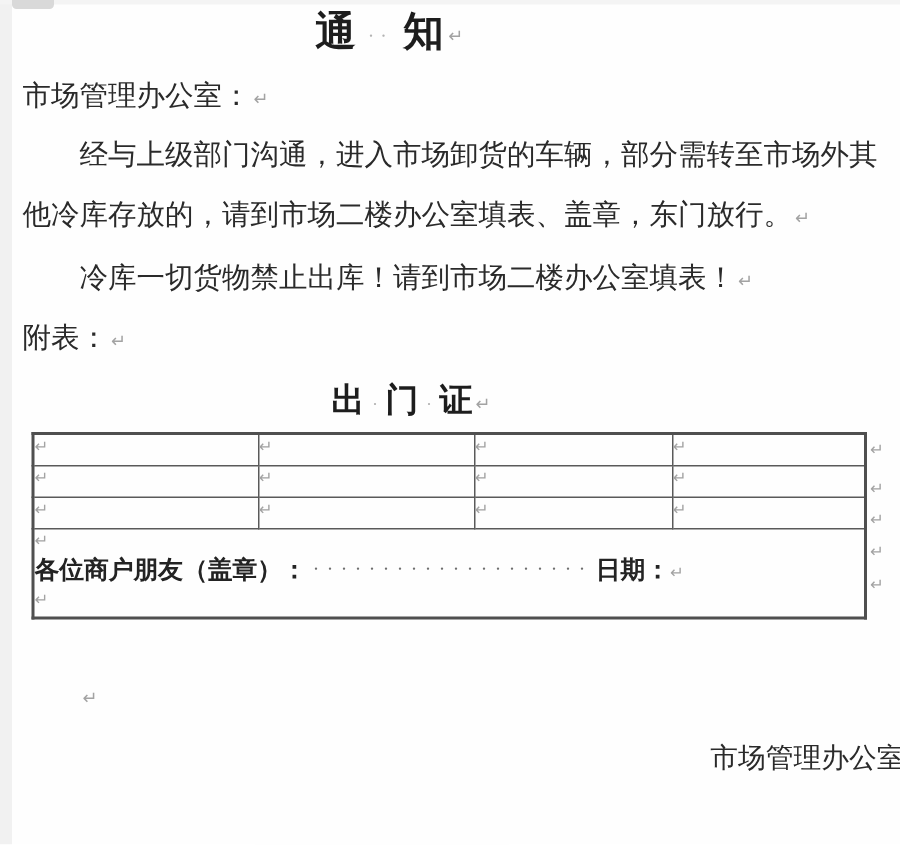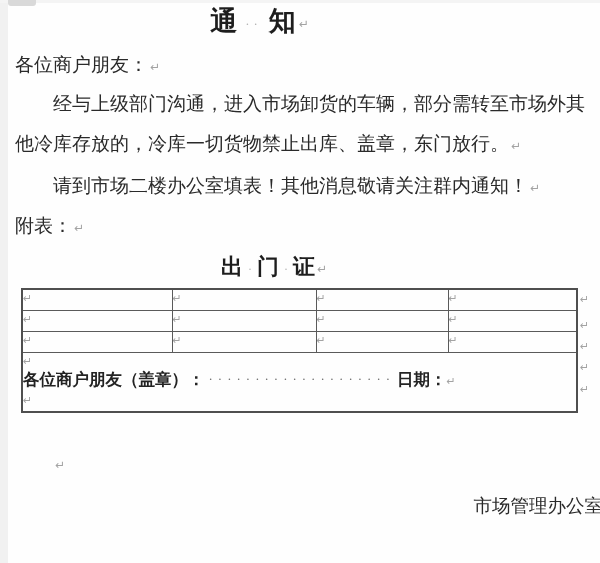--- a/index.html
+++ b/index.html
@@ -60,31 +60,31 @@
 <div class="page">
   <div class="edge-left"></div>
   <div class="edge-top"></div>
   <div class="corner-tab"></div>
 
   <div class="doc-title">
     <span>通</span><span class="space-marks">··</span><span>知</span><span class="pmark">↵</span>
   </div>
 
   <div class="salutation">
-    <span>各位商户朋友：</span><span class="pmark">↵</span>
+    <span>市场管理办公室：</span><span class="pmark">↵</span>
   </div>
 
   <div class="body-line line1 indent">
     <span>经与上级部门沟通，进入市场卸货的车辆，部分需转至市场外其</span>
   </div>
   <div class="body-line line2">
-    <span>他冷库存放的，冷库一切货物禁止出库、盖章，东门放行。</span><span class="pmark">↵</span>
+    <span>他冷库存放的，请到市场二楼办公室填表、盖章，东门放行。</span><span class="pmark">↵</span>
   </div>
   <div class="body-line line3 indent">
-    <span>请到市场二楼办公室填表！其他消息敬请关注群内通知！</span><span class="pmark">↵</span>
+    <span>冷库一切货物禁止出库！请到市场二楼办公室填表！</span><span class="pmark">↵</span>
   </div>
   <div class="body-line attach">
     <span>附表：</span><span class="pmark">↵</span>
   </div>
 
   <div class="pass-title">
     <span>出</span><span class="pass-dot">·</span><span>门</span><span class="pass-dot">·</span><span>证</span><span class="pmark">↵</span>
   </div>
 
   <table class="pass-table">

